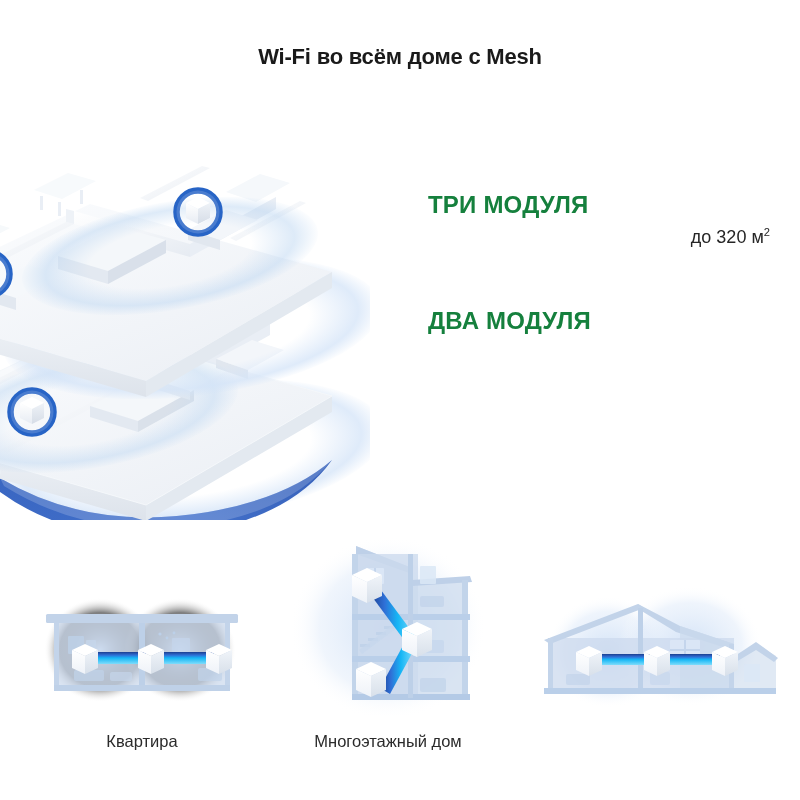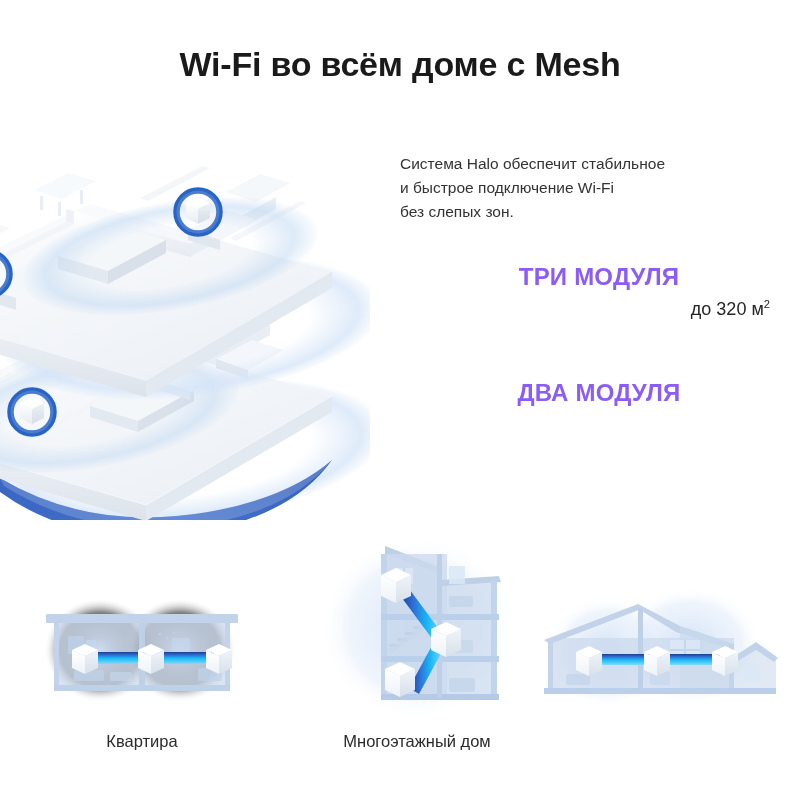--- a/index.html
+++ b/index.html
@@ -7,60 +7,59 @@
   body{
     width:800px;height:800px;overflow:hidden;background:#ffffff;
     font-family:"Liberation Sans","DejaVu Sans",sans-serif;
     -webkit-font-smoothing:antialiased;
   }
   .page{position:relative;width:800px;height:800px;background:#fff;}
 
   
   .title{
     position:absolute;left:0;top:44px;width:800px;
-    text-align:center;font-size:34px;font-weight:bold;color:#1a1a1a;
+    text-align:center;font-size:22px;font-weight:bold;color:#1a1a1a;
     letter-spacing:-0.2px;line-height:1.2;
   }
 
   
   .hero{position:absolute;left:-60px;top:160px;width:430px;height:360px;}
   .hero svg{display:block;width:100%;height:100%;}
 
   
   .copy{position:absolute;left:400px;top:152px;width:370px;}
   .copy .desc{
     font-size:15.5px;line-height:1.55;color:#333333;white-space:pre-line;
   }
   .pack{margin-left:28px;}
   .pack.first{margin-top:39px;}
   .pack.second{margin-top:59px;}
   .pack .pk-title{
-    font-size:24px;font-weight:bold;color:#8b5cf6;letter-spacing:0.2px;
+    font-size:24px;font-weight:bold;color:#15803d;letter-spacing:0.2px;
     line-height:1.15;
-    text-align:center;
   }
   .pack .pk-area{
     margin-top:7px;font-size:18px;color:#262626;line-height:1.2;text-align:right;
   }
   .pack .pk-area sup{font-size:0.62em;vertical-align:super;}
 
   
   .scenarios{position:absolute;left:0;top:528px;width:642px;height:250px;}
   .scn{position:absolute;text-align:center;}
   .scn .art{position:relative;margin:0 auto;}
   .scn .art svg{display:block;width:100%;height:100%;}
   .scn .cap{
     font-size:16.5px;color:#2b2b2b;line-height:1.2;white-space:nowrap;
   }
 
   .scn-apartment{left:22px;top:58px;width:240px;}
   .scn-apartment .art{width:240px;height:130px;}
   .scn-apartment .cap{margin-top:16px;}
 
-  .scn-multi{left:289px;top:4px;width:256px;}
+  .scn-multi{left:260px;top:4px;width:256px;}
   .scn-multi .art{width:256px;height:184px;}
   .scn-multi .cap{margin-top:16px;}
 
   .scn-single{left:520px;top:54px;width:260px;}
   .scn-single .art{width:260px;height:134px;}
   .scn-single .cap{margin-top:16px;}
 </style>
 </head>
 <body>
 
@@ -215,23 +214,20 @@
             <path d="M-12 -9 L0 -15 L12 -9 L0 -3 Z" fill="#ffffff"></path>
             <path d="M-12 -9 L0 -3 L0 12 L-12 6 Z" fill="url(#cubeL)"></path>
             <path d="M0 -3 L12 -9 L12 6 L0 12 Z" fill="url(#cubeR)"></path>
           </g>
         </g>
       </g>
     </svg>
   </div>
 
   <div class="copy">
-    <div class="desc">Система Halo обеспечит стабильное
-и быстрое подключение Wi-Fi
-без слепых зон.</div>
 
     <div class="pack first">
       <div class="pk-title">ТРИ МОДУЛЯ</div>
       <div class="pk-area"><span>до 320 м</span><sup>2</sup></div>
     </div>
 
     <div class="pack second">
       <div class="pk-title">ДВА МОДУЛЯ</div>
     </div>
   </div>

